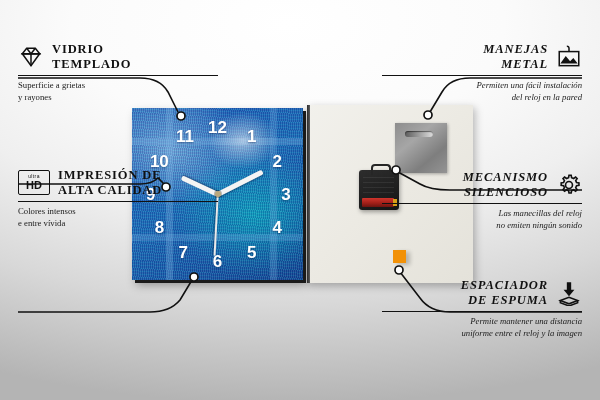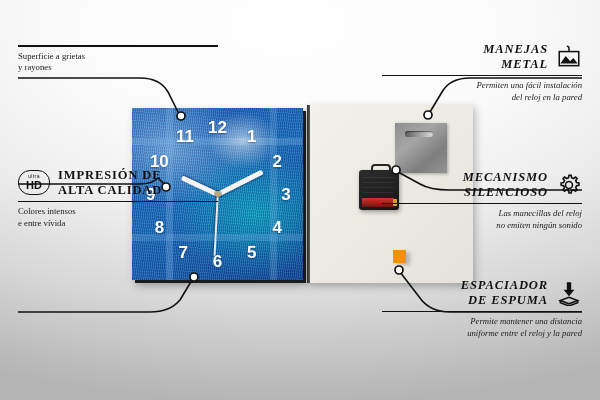--- a/index.html
+++ b/index.html
@@ -89,21 +89,21 @@
     font-family:"Liberation Serif", serif;font-weight:700;font-size:12.5px;
     letter-spacing:.9px;color:#111;line-height:1.18;text-transform:uppercase;
   }
   .co-rule{height:1.6px;background:#111;margin:3px 0 4px;}
   .co-sub{
     font-family:"Liberation Serif", serif;font-size:8.7px;color:#1b1b1b;line-height:1.35;
   }
   .ico{width:26px;height:26px;flex:0 0 26px;display:block;}
   .ico svg{display:block;width:26px;height:26px;}
   .ico-hd{
-    width:30px;height:23px;flex:0 0 30px;border:1.6px solid #111;border-radius:12px;
+    width:30px;height:23px;flex:0 0 30px;border:1.6px solid #111;border-radius:2px;
     display:flex;flex-direction:column;align-items:center;justify-content:center;line-height:1;
   }
   .ico-hd .u{font-family:"Liberation Sans", sans-serif;font-size:5px;letter-spacing:.4px;color:#111;}
   .ico-hd .h{font-family:"Liberation Sans", sans-serif;font-weight:700;font-size:11px;color:#111;margin-top:1px;}
   #lines{position:absolute;left:0;top:0;width:600px;height:400px;pointer-events:none;}
 </style>
 </head>
 <body>
 
 <div id="stage">
@@ -159,20 +159,34 @@
       <circle cx="181" cy="116" r="4"></circle>
       <circle cx="166" cy="187" r="4"></circle>
       <circle cx="194" cy="277" r="4"></circle>
       <circle cx="428" cy="115" r="4"></circle>
       <circle cx="396" cy="170" r="4"></circle>
       <circle cx="399" cy="270" r="4"></circle>
     </g>
   </svg>
 
   <div class="callout left" style="left:18px;top:42px;width:200px;">
+    <div class="co-head">
+      <span class="ico">
+        <svg viewBox="0 0 24 24" fill="none" stroke="#111" stroke-width="1.4">
+          <path d="M4 9 L12 20 L20 9 Z"></path>
+            <path d="M4 9 L8 4 L16 4 L20 9 Z"></path>
+          <path d="M8 4 L12 9 L16 4"></path>
+            <path d="M4 9 H20"></path>
+            <path d="M12 9 V20"></path>
+        </svg>
+      </span>
+      <span class="co-title">
+        <span>VIDRIO</span><br><span>TEMPLADO</span>
+      </span>
+    </div>
     <div class="co-rule"></div>
     <div class="co-sub">
       <span>Superficie a grietas</span><br><span>y rayones</span>
     </div>
   </div>
 
   <div class="callout left" style="left:18px;top:168px;width:200px;">
     <div class="co-head">
       <span class="ico-hd">
         <span class="u">ultra</span>
@@ -234,17 +248,17 @@
       <span class="ico">
         <svg viewBox="0 0 24 24" fill="none" stroke="#111" stroke-width="1.4">
           <path d="M10 2 h4 v7 h3 l-5 6 -5-6 h3 Z" fill="#111" stroke="none"></path>
           <path d="M4 19 l8-3 8 3 -8 3 Z"></path>
           <path d="M4 19 v2 l8 3 8-3 v-2"></path>
         </svg>
       </span>
     </div>
     <div class="co-rule"></div>
     <div class="co-sub">
-      <span>Permite mantener una distancia</span><br><span>uniforme entre el reloj y la pared</span>
+      <span>Permite mantener una distancia</span><br><span>uniforme entre el reloj y la imagen</span>
     </div>
   </div>
 
 </div>
 
 </body></html>

